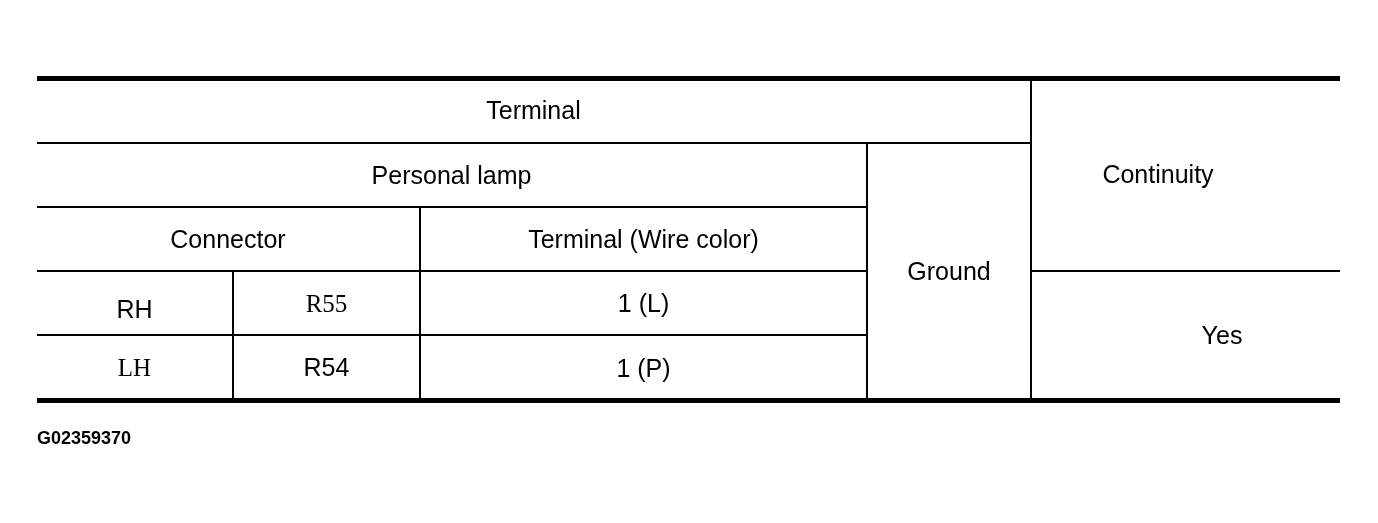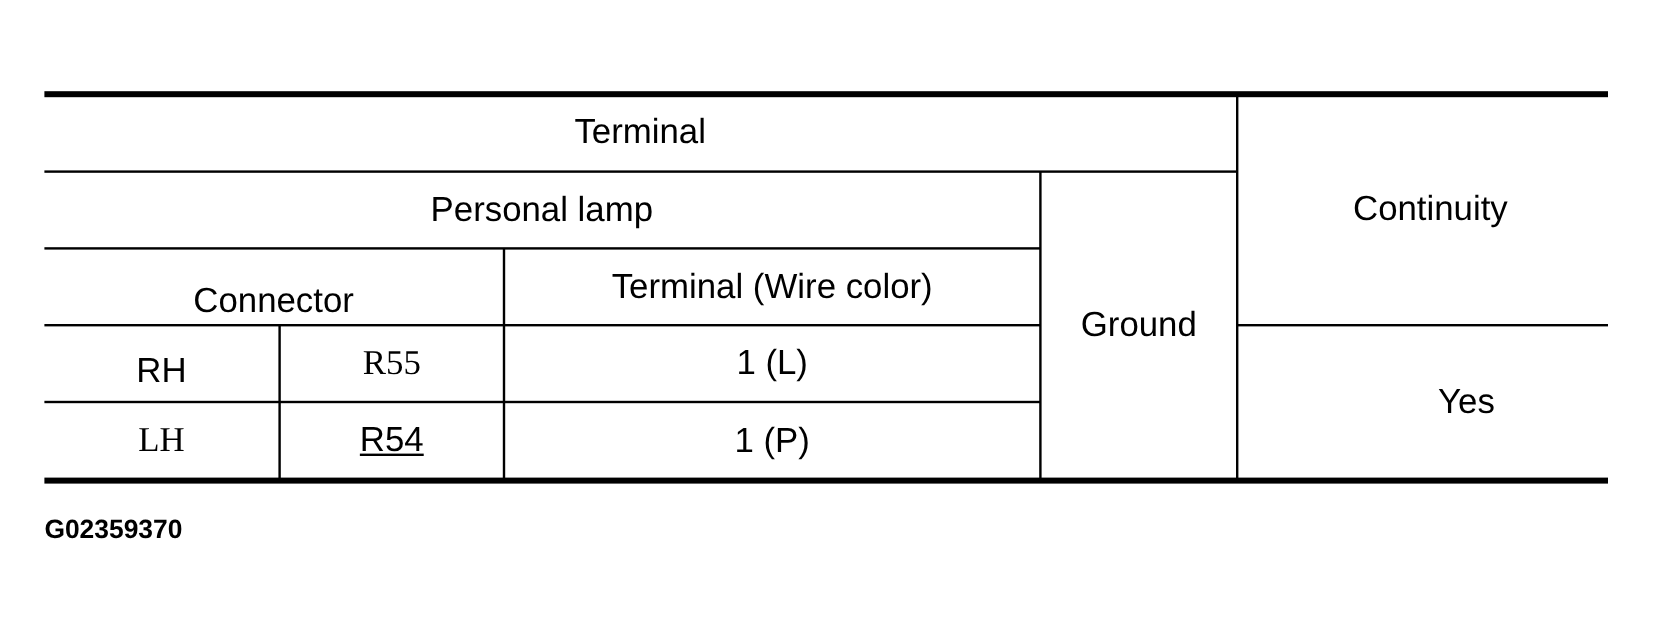--- a/index.html
+++ b/index.html
@@ -3,22 +3,22 @@
 <meta charset="utf-8">
 <style>
   html, body { margin: 0; padding: 0; background: #ffffff; }
   body { width: 1378px; height: 523px; position: relative; overflow: hidden;
          font-family: "Liberation Sans", sans-serif; color: #000; }
   .tbl { position: absolute; left: 37px; top: 76px; width: 1303px; height: 327px; }
   .hl { position: absolute; background: #000; height: 2px; }
   .hl.thick { height: 5px; }
   .vl { position: absolute; background: #000; width: 2px; }
   .cell { position: absolute; display: flex; align-items: center; justify-content: center;
-          font-size: 29px; line-height: 1; }
-  .fig-id { position: absolute; left: 37px; top: 428px; font-size: 22px; font-weight: bold; }
+          font-size: 25px; line-height: 1; }
+  .fig-id { position: absolute; left: 37px; top: 428px; font-size: 18px; font-weight: bold; }
 </style>
 </head>
 <body>
 
 <div class="tbl">
 
   <div class="hl thick" style="left:0;top:0;width:1303px;"></div>
   <div class="hl" style="left:0;top:66px;width:994px;"></div>
   <div class="hl" style="left:0;top:130px;width:830px;"></div>
   <div class="hl" style="left:0;top:194px;width:830px;"></div>
@@ -26,32 +26,32 @@
   <div class="hl" style="left:0;top:258px;width:830px;"></div>
   <div class="hl thick" style="left:0;top:322px;width:1303px;"></div>
 
   <div class="vl" style="left:993px;top:2px;height:322px;"></div>
   <div class="vl" style="left:829px;top:67px;height:257px;"></div>
   <div class="vl" style="left:382px;top:131px;height:193px;"></div>
   <div class="vl" style="left:195px;top:195px;height:129px;"></div>
 
   <div class="cell" style="left:0;top:2px;width:993px;height:64px;">Terminal</div>
   <div class="cell" style="left:0;top:68px;width:829px;height:62px;">Personal lamp</div>
-  <div class="cell" style="left:0;top:132px;width:382px;height:62px;margin-top:12px;">Connector</div>
+  <div class="cell" style="left:0;top:132px;width:382px;height:62px;">Connector</div>
   <div class="cell" style="left:384px;top:132px;width:445px;height:62px;">Terminal (Wire color)</div>
   <div class="cell" style="left:831px;top:68px;width:162px;height:254px;">Ground</div>
-  <div class="cell" style="left:1001px;top:2px;width:308px;height:192px;">Continuity</div>
+  <div class="cell" style="left:967px;top:2px;width:308px;height:192px;">Continuity</div>
 
   <div>
     <div class="cell" style="left:0;top:196px;width:195px;height:74px;">RH</div>
     <div class="cell" style="left:197px;top:196px;width:185px;height:62px;font-family:Liberation Serif, serif;">R55</div>
     <div class="cell" style="left:384px;top:196px;width:445px;height:62px;text-align:right;">1 (L)</div>
   </div>
   <div>
     <div class="cell" style="left:0;top:260px;width:195px;height:62px;font-family:Liberation Serif, serif;">LH</div>
-    <div class="cell" style="left:197px;top:260px;width:185px;height:62px;text-decoration:underline;">R54</div>
+    <div class="cell" style="left:197px;top:260px;width:185px;height:62px;">R54</div>
     <div class="cell" style="left:384px;top:260px;width:445px;height:64px;">1 (P)</div>
   </div>
 
   <div class="cell" style="left:995px;top:196px;width:308px;height:126px;padding-left:36px;">Yes</div>
 </div>
 
 <div class="fig-id">G02359370</div>
 
 </body></html>

